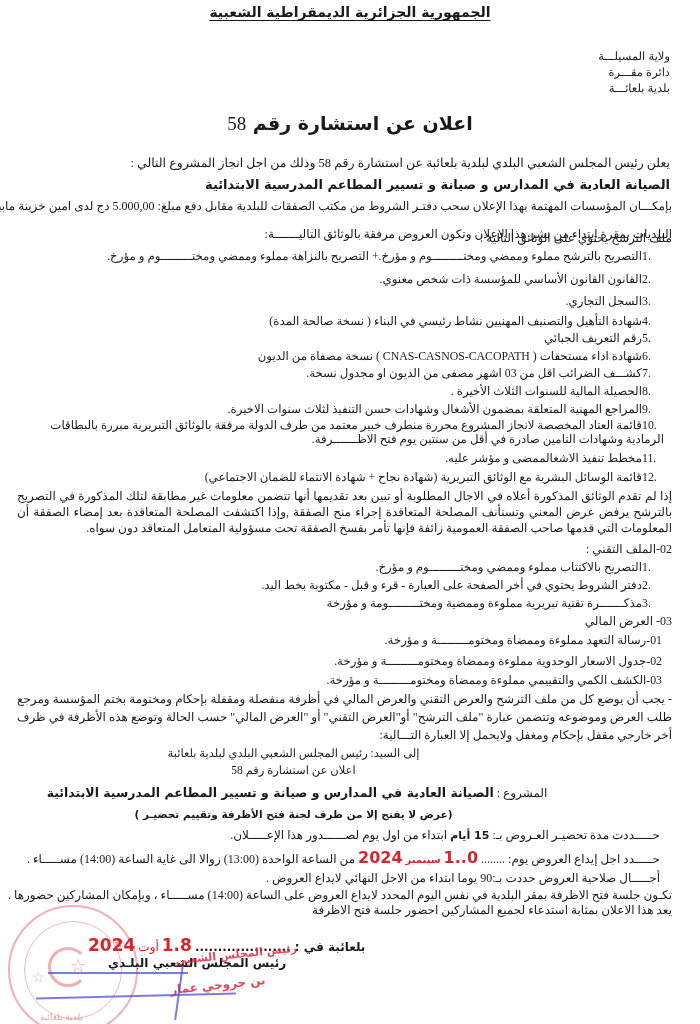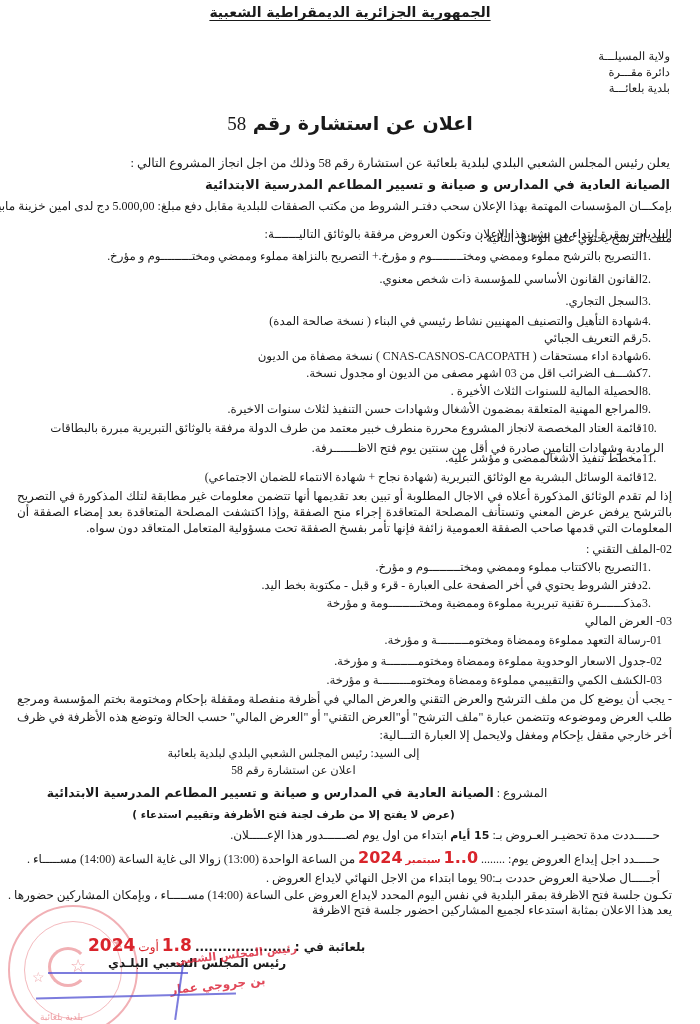--- a/index.html
+++ b/index.html
@@ -100,21 +100,21 @@
   </div>
   <div class="abs list-item" style="top:366px; right:36px;">
     <span class="n">7.</span><span>كشـــف الضرائب اقل من 03 اشهر مصفى من الديون او مجدول نسخة.</span>
   </div>
   <div class="abs list-item" style="top:384px; right:36px;">
     <span class="n">8.</span><span>الحصيلة المالية للسنوات الثلاث الأخيرة .</span>
   </div>
   <div class="abs list-item" style="top:402px; right:36px;">
     <span class="n">9.</span><span>المراجع المهنية المتعلقة بمضمون الأشغال وشهادات حسن التنفيذ لثلاث سنوات الاخيرة.</span>
   </div>
-  <div class="abs list-item wrap" style="top:418px; right:36px; width:636px; line-height:20px;">
+  <div class="abs list-item wrap" style="top:418px; right:36px; width:636px; line-height:14px;">
     <span class="n">10.</span><span>قائمة العتاد المخصصة لانجاز المشروع محررة منطرف خبير معتمد من طرف الدولة مرفقة بالوثائق التبريرية مبررة بالبطاقات الرمادية وشهادات التامين صادرة في أقل من سنتين يوم فتح الاظـــــــرفة.</span>
   </div>
   <div class="abs list-item" style="top:451px; right:36px;">
     <span class="n">11.</span><span>مخطط تنفيذ الاشغالممضى و مؤشر عليه.</span>
   </div>
   <div class="abs list-item" style="top:470px; right:36px;">
     <span class="n">12.</span><span>قائمة الوسائل البشرية مع الوثائق التبريرية (شهادة نجاح + شهادة الانتماء للضمان الاجتماعي)</span>
   </div>
 
   <div class="abs body-text" style="top:488px; line-height:16px;">إذا لم تقدم الوثائق المذكورة أعلاه في الاجال المطلوبة أو تبين بعد تقديمها أنها تتضمن معلومات غير مطابقة لتلك المذكورة في التصريح بالترشح يرفض عرض المعني وتستأنف المصلحة المتعاقدة إجراء منح الصفقة ,وإذا اكتشفت المصلحة المتعاقدة بعد إمضاء الصفقة أن المعلومات التي قدمها صاحب الصفقة العمومية زائفة فإنها تأمر بفسخ الصفقة تحت مسؤولية المتعامل المتعاقد دون سواه.</div>
@@ -136,21 +136,21 @@
   <div class="abs list-item" style="top:673px; right:38px;">03-الكشف الكمي والتقييمي مملوءة وممضاة ومختومـــــــــة و مؤرخة.</div>
 
   <div class="abs body-text" style="top:690px; line-height:18px;">- يجب أن يوضع كل من ملف الترشح والعرض التقني والعرض المالي في أظرفة منفصلة ومقفلة بإحكام ومختومة بختم المؤسسة ومرجع طلب العرض وموضوعه وتتضمن عبارة "ملف الترشح" أو"العرض التقني" أو "العرض المالي" حسب الحالة وتوضع هذه الأظرفة في ظرف أخر خارجي مقفل بإحكام ومغفل ولايحمل إلا العبارة التـــالية:</div>
 
   <div class="abs center-block" style="top:746px; font-size:11.5px;">إلى السيد: رئيس المجلس الشعبي البلدي لبلدية بلعائبة</div>
   <div class="abs center-block" style="top:763px; font-size:11.5px;">اعلان عن استشارة رقم 58</div>
   <div class="abs center-block" style="top:785px;padding-left:7px;">
     <span>المشروع :</span>
     <span class="bold-sans" style="font-size:12.5px;">الصيانة العادية في المدارس و صيانة و تسيير المطاعم المدرسية الابتدائية</span>
   </div>
-  <div class="abs center-block bold-sans" style="top:808px; font-size:10.5px;">(عرض لا يفتح إلا من طرف لجنة فتح الأظرفة وتقييم استدعاء )</div>
+  <div class="abs center-block bold-sans" style="top:808px; font-size:10.5px;">(عرض لا يفتح إلا من طرف لجنة فتح الأظرفة وتقييم تحضيـر )</div>
 
   <div class="abs line" style="top:828px; right:40px;">
     <span>حـــــددت مدة تحضيـر العـروض بـ:</span>
     <span class="bold-sans" style="font-size:11px;margin-top:47px;">15 أيام</span>
     <span>ابتداء من اول يوم لصــــــدور هذا الإعـــــلان.</span>
   </div>
 
   <div class="abs line" style="top:848px; right:40px;">
     <span>حـــــدد اجل إيداع العروض يوم: ........</span>
     <span class="red" style="font-size:16px;">0..1</span>

